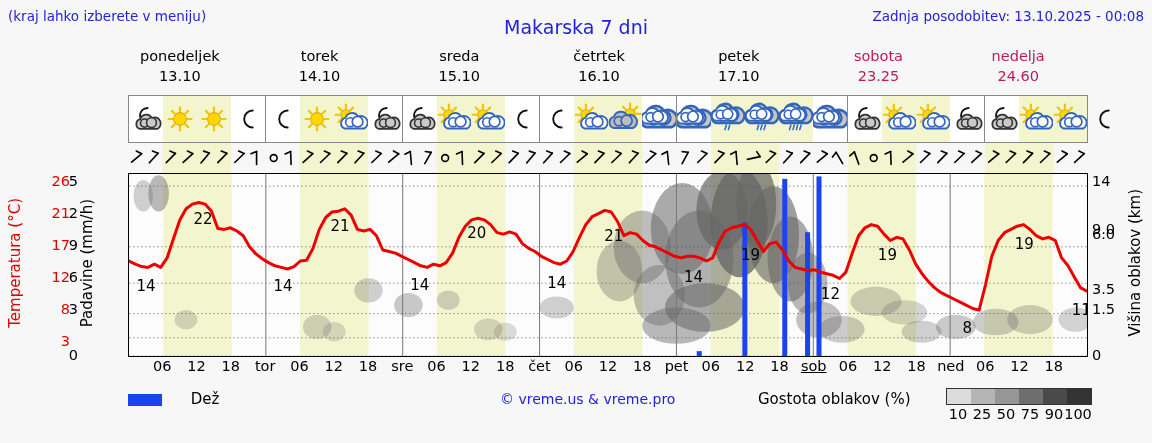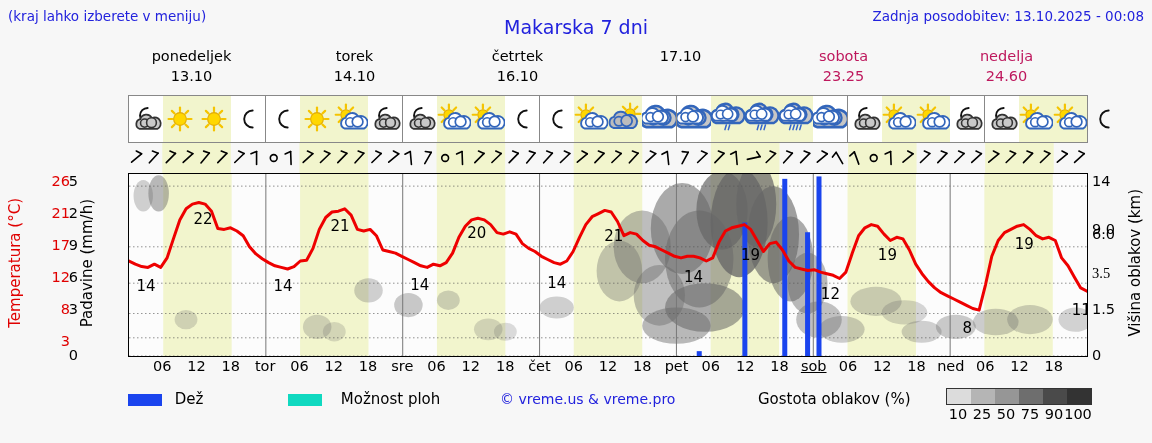--- a/index.html
+++ b/index.html
@@ -74,24 +74,29 @@
 <div class="abs" id="day-header">
     <div class="day-head">
       <div>ponedeljek</div>
       <div>13.10</div>
     </div>
     <div class="day-head">
       <div>torek</div>
       <div>14.10</div>
     </div>
     <div class="day-head">
+      <div>sreda</div>
+      <div>15.10</div>
+    </div>
+    <div class="day-head">
       <div>četrtek</div>
       <div>16.10</div>
     </div>
     <div class="day-head">
+      <div>petek</div>
       <div>17.10</div>
     </div>
     <div class="day-head weekend">
       <div>sobota</div>
       <div>23.25</div>
     </div>
     <div class="day-head weekend">
       <div>nedelja</div>
       <div>24.60</div>
     </div>
@@ -747,21 +752,21 @@
     <div style="top: 40px;">2</div>
     <div style="top: 72px;">9</div>
     <div style="top: 104px;">6</div>
     <div style="top: 136px;">3</div>
     <div style="top: 182px;">0</div>
   </div>
 <div class="abs tick-col" id="cloud-ticks">
     <div style="top: 8px;">14</div>
     <div style="top: 56px;">9.0</div>
     <div style="top: 61px;">6.0</div>
-    <div style="top: 100px; font-family: Liberation Serif, serif;">3.5</div>
+    <div style="top: 116px;">3.5</div>
     <div style="top: 136px;">1.5</div>
     <div style="top: 182px;">0</div>
   </div>
 
 <div class="abs" id="xlabels">
     <span style="left: 52.2857px;">06</span>
     <span style="left: 86.5714px;">12</span>
     <span style="left: 120.857px;">18</span>
     <span style="left: 155.143px;">tor</span>
     <span style="left: 189.429px;">06</span>
@@ -785,25 +790,21 @@
     <span style="left: 806.571px;">18</span>
     <span style="left: 840.857px;">ned</span>
     <span style="left: 875.143px;">06</span>
     <span style="left: 909.429px;">12</span>
     <span style="left: 943.714px;">18</span>
   </div>
 
 <div class="abs" id="legend">
   <div class="lg-item" style="left:0;top:4px;">
     <span class="lg-swatch" id="sw-rain" style="background: rgb(26, 68, 238);"></span>
-    <span style="margin-left:8px;">Dež</span>
-  </div>
-  <div class="lg-item" style="left:160px;top:4px;">
-    <span class="lg-swatch" id="sw-showers" style="background: rgb(16, 217, 192);"></span>
-    <span style="margin-left:14px;">Možnost ploh</span>
+    <span style="margin-left:24px;">Dež</span>
   </div>
   <div id="copyright" style="left:372px;top:5px;">© vreme.us &amp; vreme.pro</div>
   <div id="cloudlegend-title" style="left:630px;top:4px;">Gostota oblakov (%)</div>
   <div id="cloud-scale" style="left:818px;top:2px;">
       <div class="cs" style="background: rgb(220, 220, 220);"></div>
       <div class="cs" style="background: rgb(181, 181, 181);"></div>
       <div class="cs" style="background: rgb(150, 150, 150);"></div>
       <div class="cs" style="background: rgb(110, 110, 110);"></div>
       <div class="cs" style="background: rgb(74, 74, 74);"></div>
       <div class="cs" style="background: rgb(51, 51, 51);"></div>

